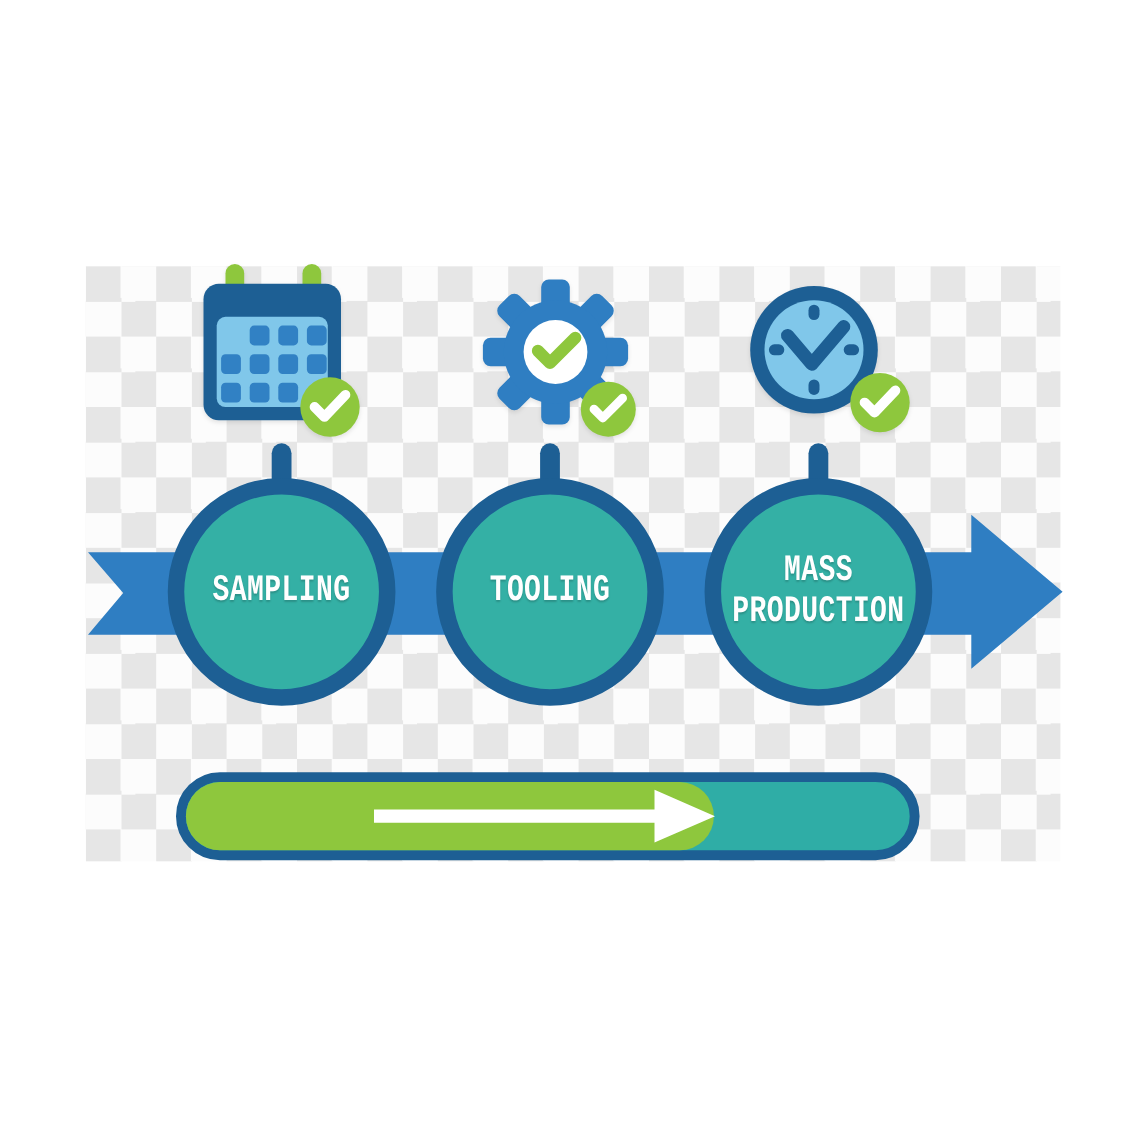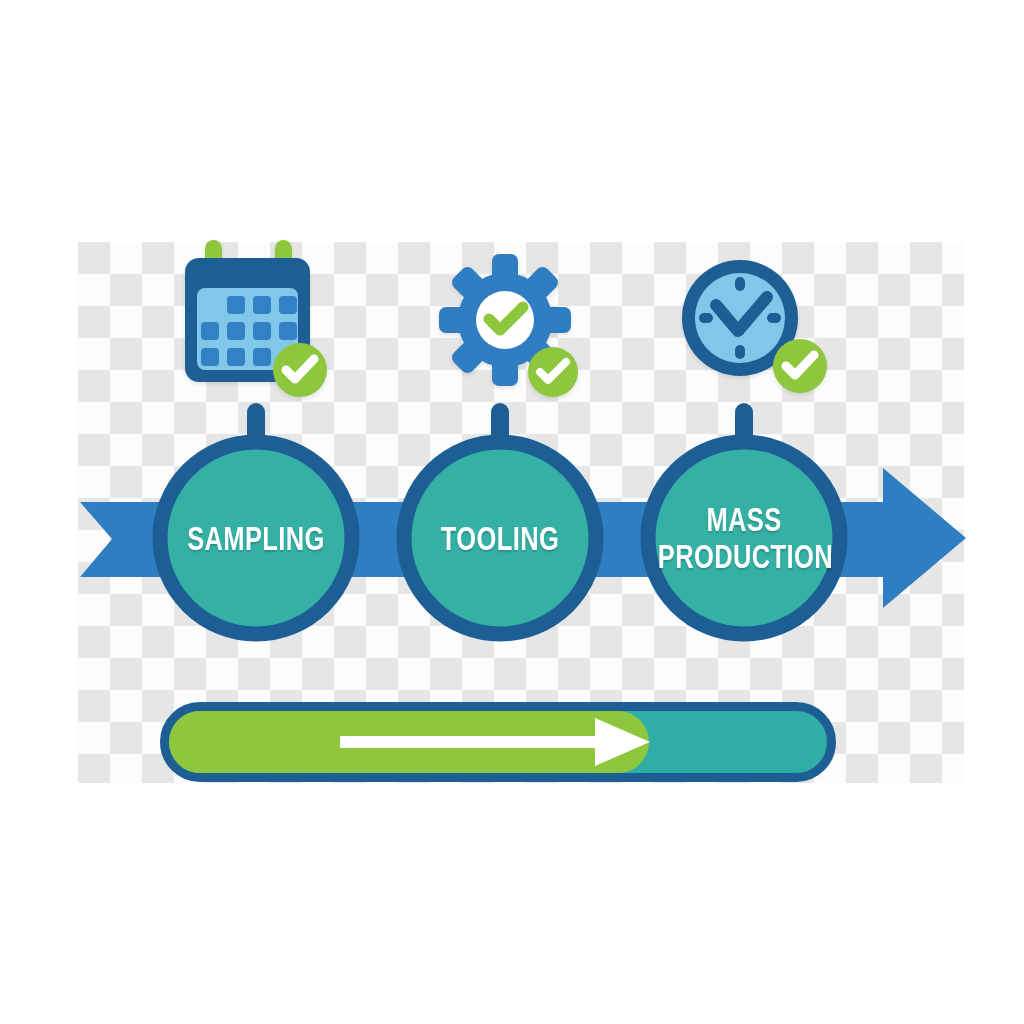--- a/index.html
+++ b/index.html
@@ -1,18 +1,18 @@
 <!DOCTYPE html>
 <html style="--dark-blue: #1d5f94; --blue: #2f7ec2; --mid-blue: #3181c4; --light-blue: #80c7ea; --teal: #34b0a5; --teal-bar: #2fada6; --green: #8ec73d; --checker-gray: #e6e6e6; --checker-white: #fcfcfc; --white: #ffffff;"><head>
 <meta charset="utf-8">
 <style>
   html,body{margin:0;padding:0;background:#ffffff;}
   .canvas{
     position:relative;width:1024px;height:972px;background:#ffffff;overflow:hidden;
-    font-family:Liberation Sans, sans-serif;
+    font-family:Liberation Mono, monospace;
   }
   .checkerboard{
     position:absolute;left:78px;top:242px;width:886px;height:541px;
     background-image:repeating-conic-gradient(var(--checker-white) 0% 25%, var(--checker-gray) 0% 50%);
     background-size:64px 64px;
   }
   .layer{position:absolute;left:0;top:0;}
   .icon-svg{position:absolute;filter:drop-shadow(0 2px 2px rgba(0,0,0,0.10));}
   
   .fill-dark{fill:var(--dark-blue);}

